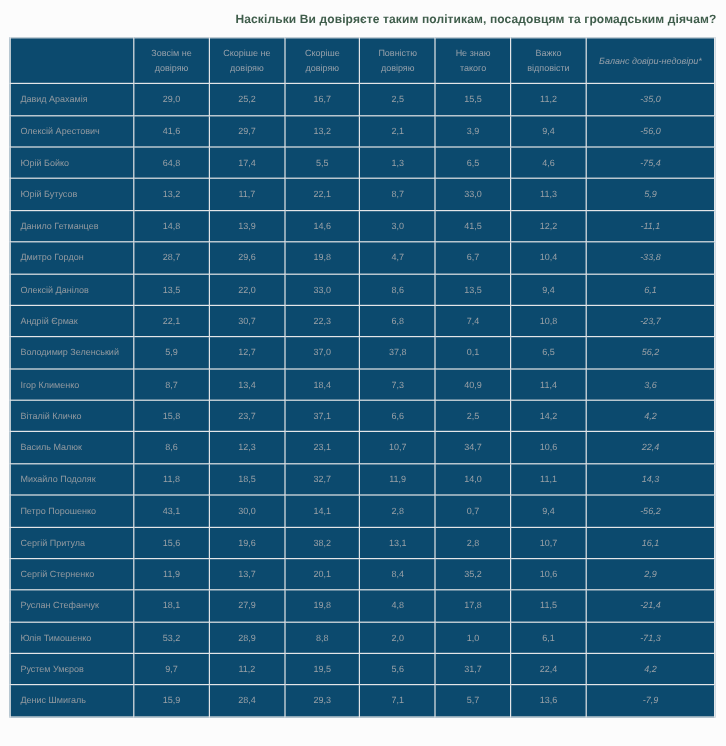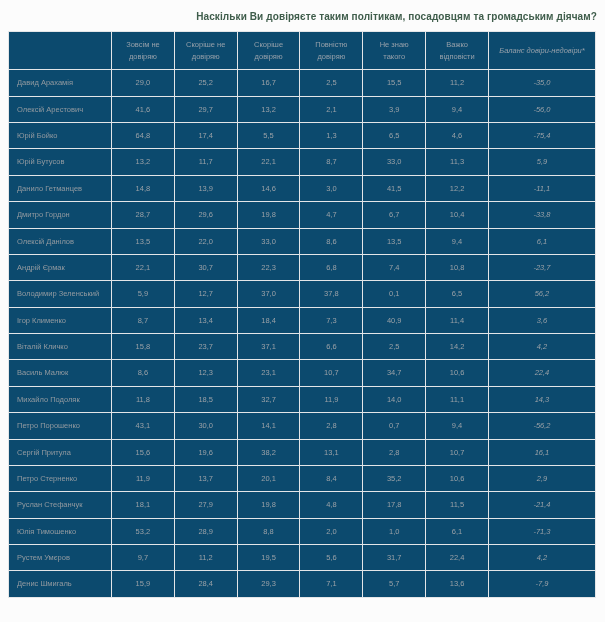--- a/index.html
+++ b/index.html
@@ -222,21 +222,21 @@
           <td class="name">Сергій Притула</td>
           <td>15,6</td>
           <td>19,6</td>
           <td>38,2</td>
           <td>13,1</td>
           <td>2,8</td>
           <td>10,7</td>
           <td class="balance">16,1</td>
         </tr>
         <tr>
-          <td class="name">Петро Стерненко</td>
+          <td class="name">Сергій Стерненко</td>
           <td>11,9</td>
           <td>13,7</td>
           <td>20,1</td>
           <td>8,4</td>
           <td>35,2</td>
           <td>10,6</td>
           <td class="balance">2,9</td>
         </tr>
         <tr>
           <td class="name">Руслан Стефанчук</td>

